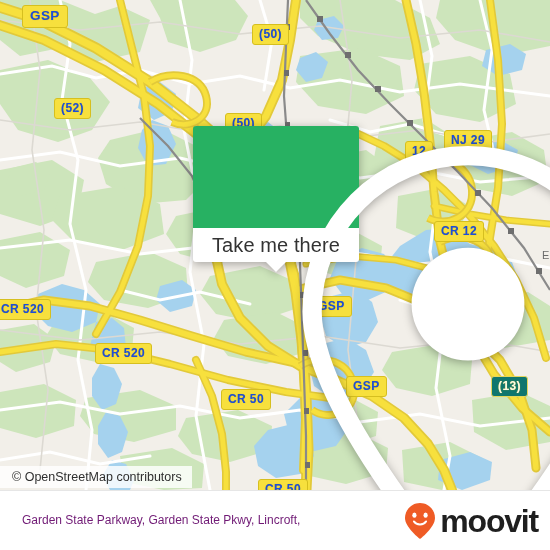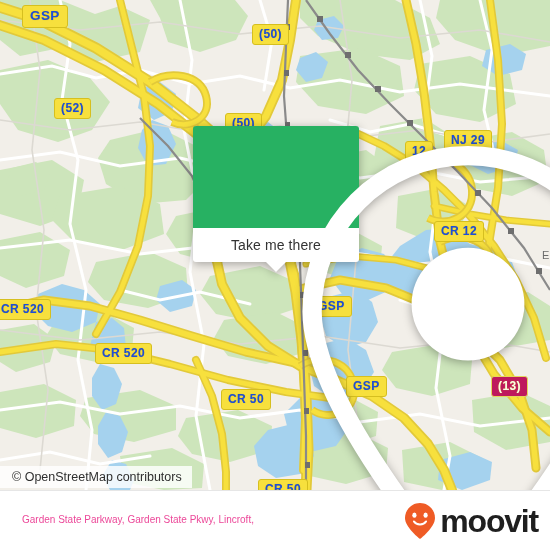--- a/index.html
+++ b/index.html
@@ -26,21 +26,21 @@
     color:#1d4ed8;
     font-weight:bold;
     font-size:12px;
     line-height:1;
     padding:3px 6px 4px 6px;
     letter-spacing:.4px;
     white-space:nowrap;
     text-shadow:0 0 1px #cbb41c;
     box-sizing:border-box;
   }
-  .shield.muted{background:#be185d;border-color:#e4d65c;color:#fbfbe8;}
+  .shield.muted{background:#0f766e;border-color:#e4d65c;color:#fbfbe8;}
   .shield.big{font-size:13.5px;padding:3px 7px 4px 7px;}
 
   .maplabel{
     position:absolute;color:#6b6b6b;font-size:11px;white-space:nowrap;
   }
 
   
   .attrib{
     position:absolute;left:0;top:466px;
     background:rgba(255,255,255,.82);
@@ -58,40 +58,40 @@
     height:102px;background:#27b162;
     border-radius:3px 3px 0 0;
     display:flex;align-items:center;justify-content:center;
   }
   .card-bottom{
     height:34px;background:#ffffff;border-radius:0 0 3px 3px;
     display:flex;align-items:center;justify-content:center;
     position:relative;
   }
   .card-bottom .cta{
-    font-size:14px;color:#333333;letter-spacing:.1px;
+    font-size:20px;color:#333333;letter-spacing:.1px;
   }
   .card-tail{
     position:absolute;left:50%;top:100%;
     margin-left:-10px;width:0;height:0;
     border-left:10px solid transparent;
     border-right:10px solid transparent;
     border-top:10px solid #ffffff;
   }
   .pin-svg{display:block;}
 
   
   .footer{
     position:absolute;left:0;top:490px;width:550px;height:60px;
     background:#ffffff;border-top:1px solid #e6e6e6;
     display:flex;align-items:center;justify-content:space-between;
     box-sizing:border-box;padding:0 12px 0 22px;
   }
   .footer-addr{
-    font-size:10px;line-height:1.42;color:#ec4899;
+    font-size:12px;line-height:1.42;color:#701a75;
     max-width:392px;
   }
   .brand{display:flex;align-items:center;gap:3px;}
   .brand-word{
     font-size:32px;font-weight:bold;color:#1f1f1f;letter-spacing:-1.2px;
     line-height:1;
   }
 </style>
 </head>
 <body>

